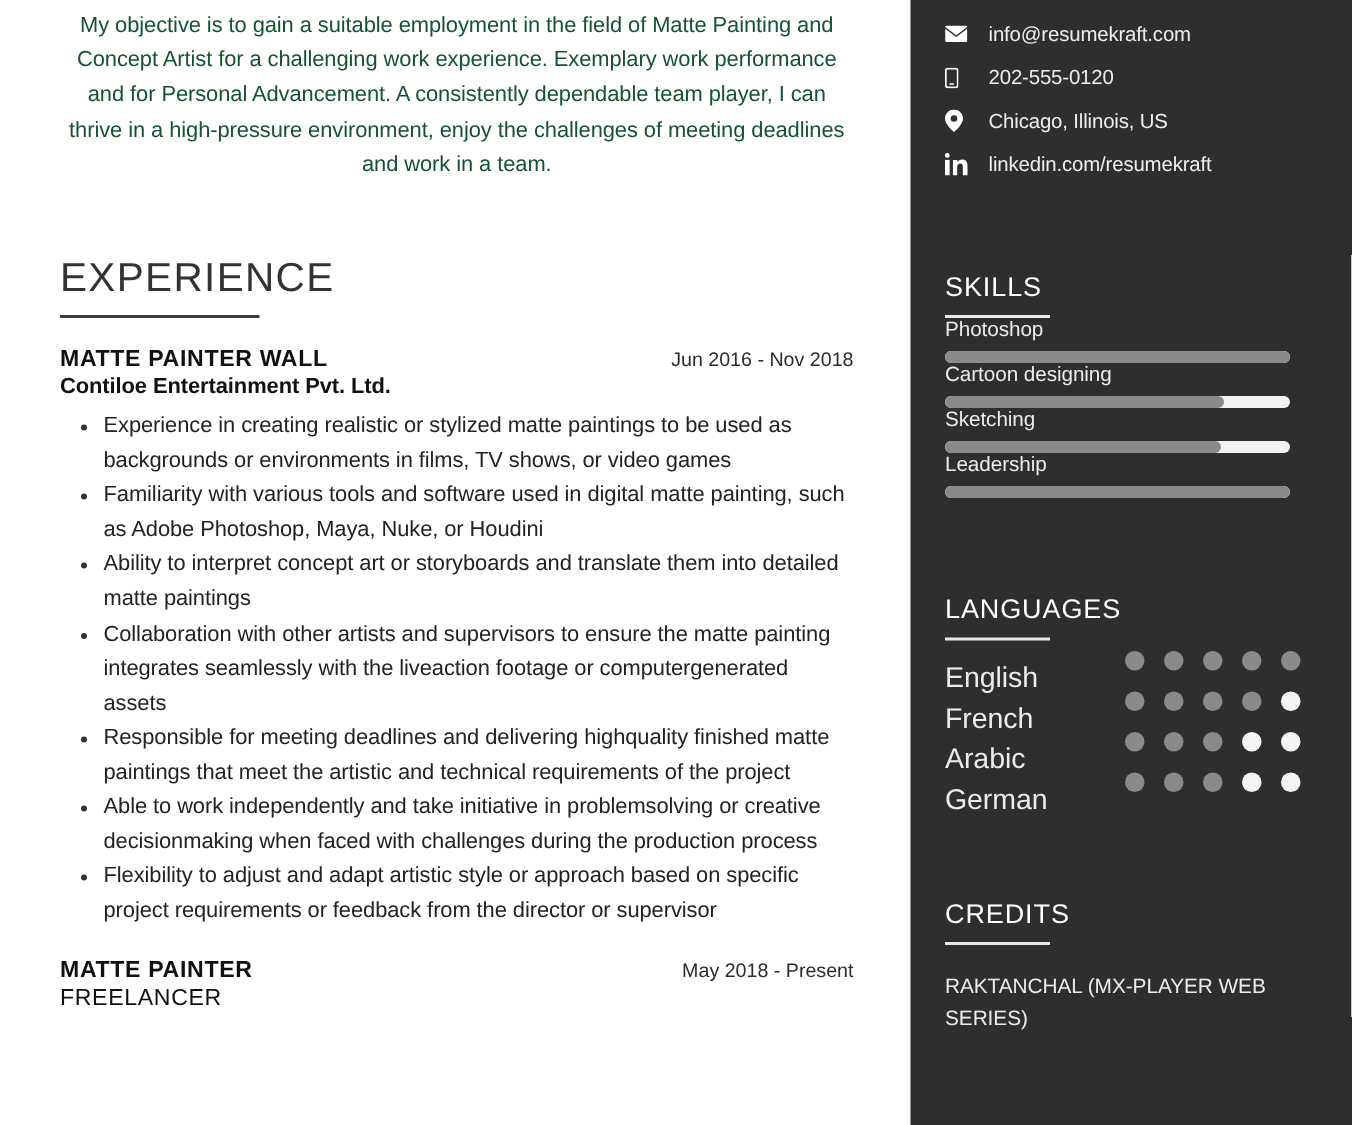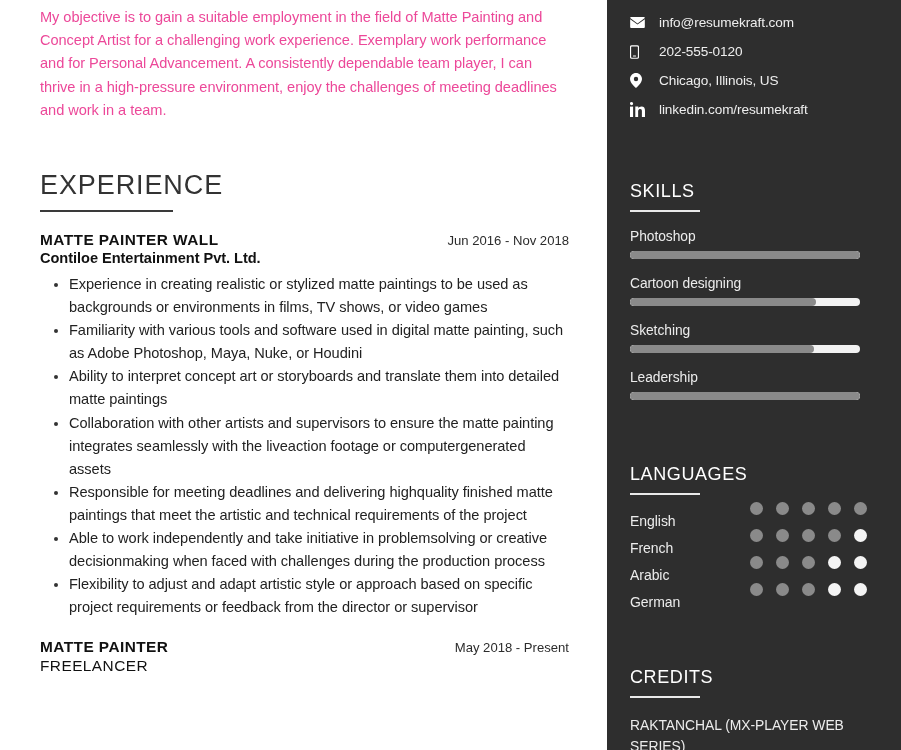--- a/index.html
+++ b/index.html
@@ -30,23 +30,24 @@
     width: 607px;
     height: 750px;
     background: #ffffff;
     padding: 0 38px 0 40px;
     overflow: hidden;
   }
 
   .objective {
     font-size: 14.6px;
     line-height: 23.2px;
-    color: #ec4899;
+    color: #14532d;
     padding-top: 6px;
     letter-spacing: -0.05px;
+    text-align: center;
   }
 
   .section {
     margin-top: 0;
   }
 
   .section-title {
     font-size: 27px;
     letter-spacing: 0.9px;
     font-weight: 400;
@@ -182,21 +183,20 @@
     height: 2px;
     background: #e9e9e9;
     margin-top: 8px;
   }
 
   .skills-block { margin-top: 57px; }
   .langs-block  { margin-top: 64px; }
   .credits-block{ margin-top: 64px; }
 
   .skill {
-    margin-top: 17px;
   }
 
   .skill-name {
     font-size: 13.8px;
     color: #ececec;
     letter-spacing: -0.05px;
   }
 
   .skill-track {
     width: 230px;
@@ -213,21 +213,21 @@
     border-radius: 4px;
   }
 
   .lang-row {
     display: flex;
     align-items: center;
     height: 27px;
   }
 
   .lang-name {
-    font-size: 14px;
+    font-size: 19px;
     color: #ececec;
     width: 122px;
     letter-spacing: -0.05px;
     margin-top: 24px;
   }
 
   .lang-dots {
     display: flex;
     gap: 13px;
   }

